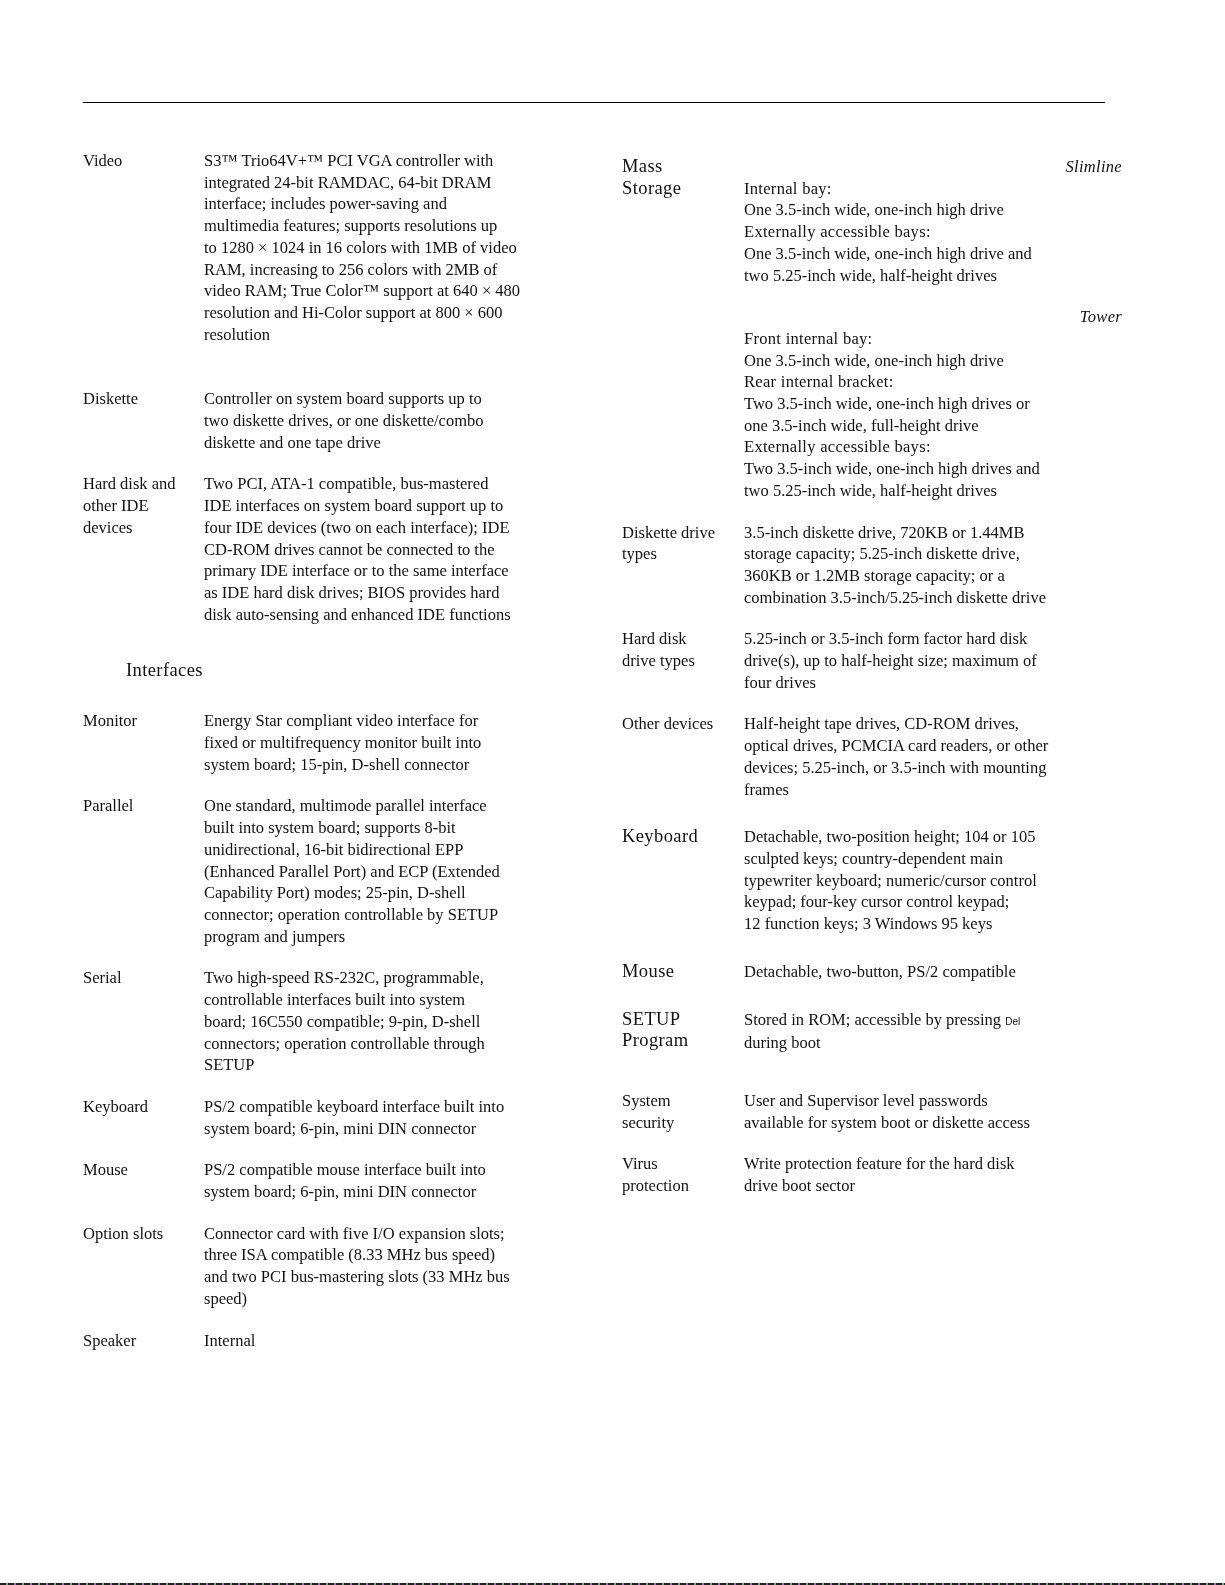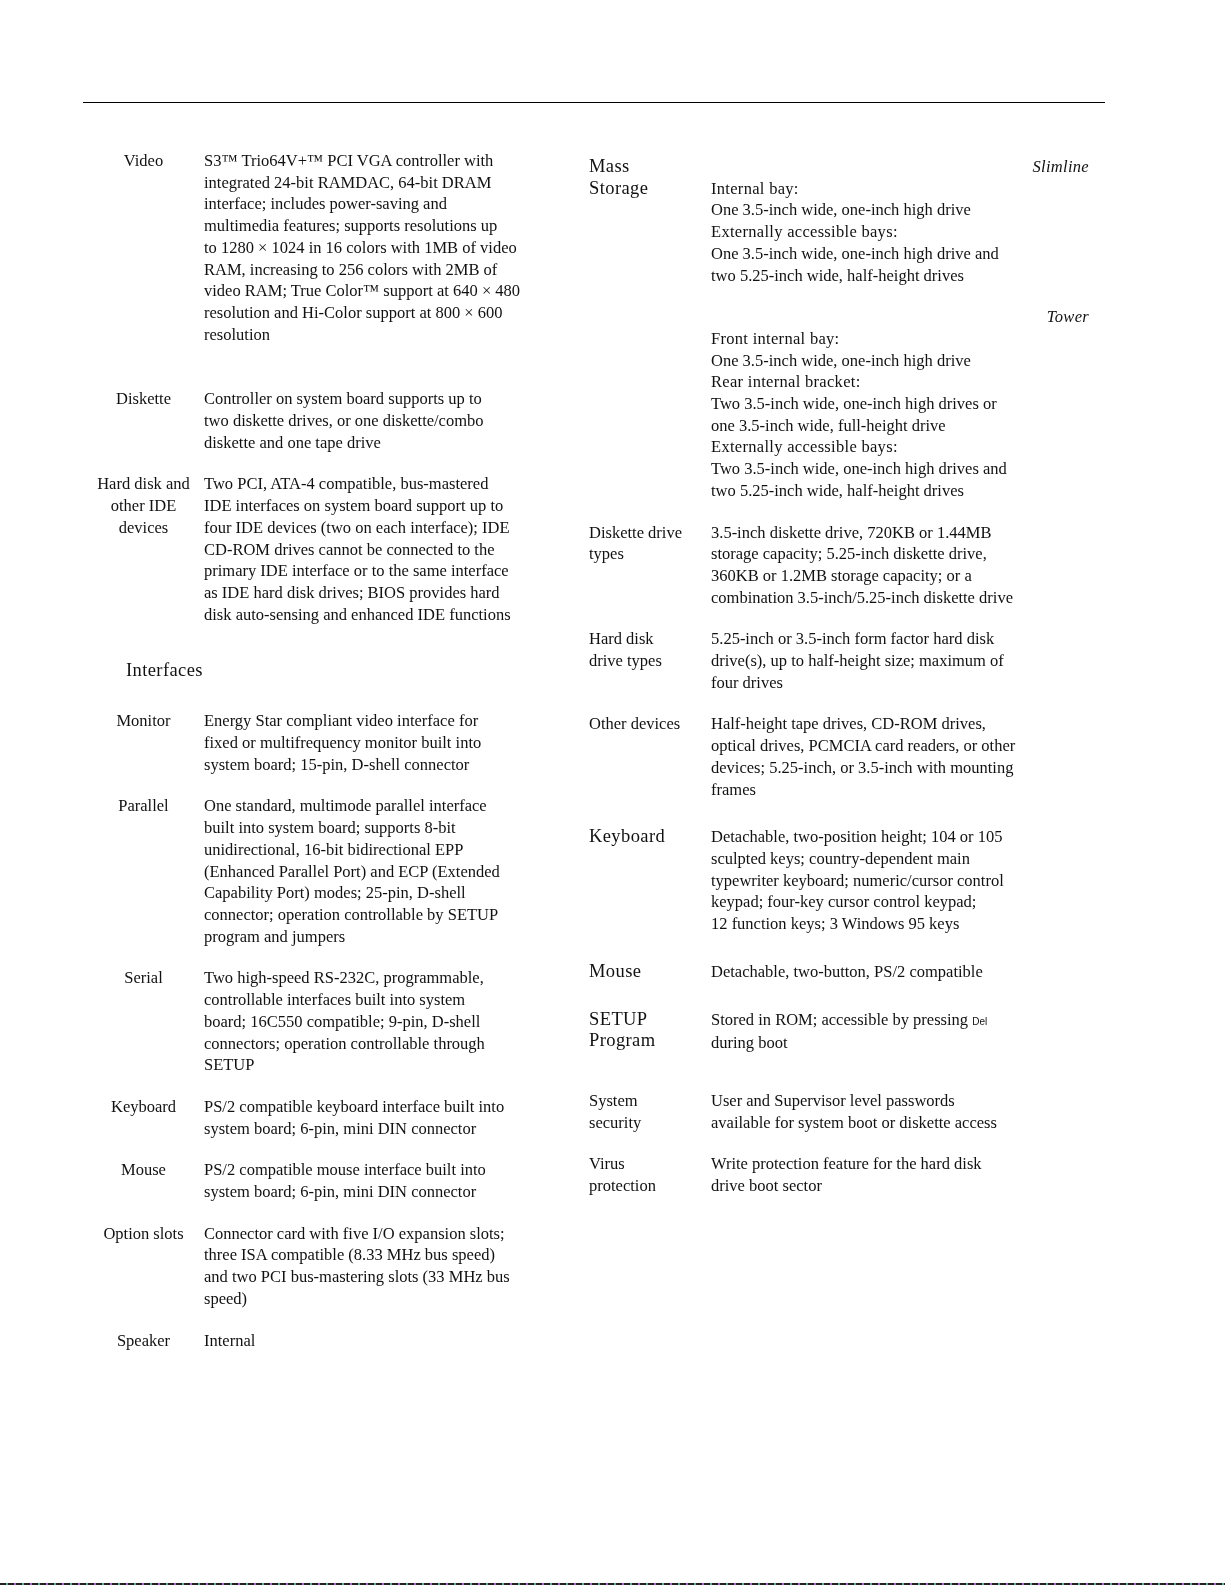--- a/index.html
+++ b/index.html
@@ -30,31 +30,31 @@
       bottom: 0;
       width: 1225px;
       height: 2px;
       background: repeating-linear-gradient(90deg, #222 0 6px, #6a8 6px 8px, #222 8px 14px, #a6c 14px 16px);
     }
     .col {
       position: absolute;
       top: 150px;
     }
     .col-left { left: 83px; width: 500px; }
-    .col-right { left: 589px; width: 500px; }
+    .col-right { left: 622px; width: 500px; }
 
     .row {
       display: flex;
       align-items: flex-start;
       line-height: 21.7px;
     }
     .term {
       flex: 0 0 auto;
     }
-    .col-left .term { width: 121px; text-align: center; }
+    .col-left .term { width: 121px; }
     .col-right .term { width: 122px; }
     .def { flex: 1 1 auto; }
     .line { white-space: nowrap; display: block; }
 
     .heading-term {
       font-size: 18.5px;
       letter-spacing: 0.4px;
     }
     .section-title {
       font-size: 18.5px;
@@ -97,21 +97,21 @@
     </div>
   </div>
 
   <div class="row" style="margin-top:20px">
     <div class="term">
       <span class="line">Hard disk and</span>
       <span class="line">other IDE</span>
       <span class="line">devices</span>
     </div>
     <div class="def">
-      <span class="line">Two PCI, ATA-4 compatible, bus-mastered</span>
+      <span class="line">Two PCI, ATA-1 compatible, bus-mastered</span>
       <span class="line">IDE interfaces on system board support up to</span>
       <span class="line">four IDE devices (two on each interface); IDE</span>
       <span class="line">CD-ROM drives cannot be connected to the</span>
       <span class="line">primary IDE interface or to the same interface</span>
       <span class="line">as IDE hard disk drives; BIOS provides hard</span>
       <span class="line">disk auto-sensing and enhanced IDE functions</span>
     </div>
   </div>
 
   <div class="section-title" style="margin-top:34px">Interfaces</div>

